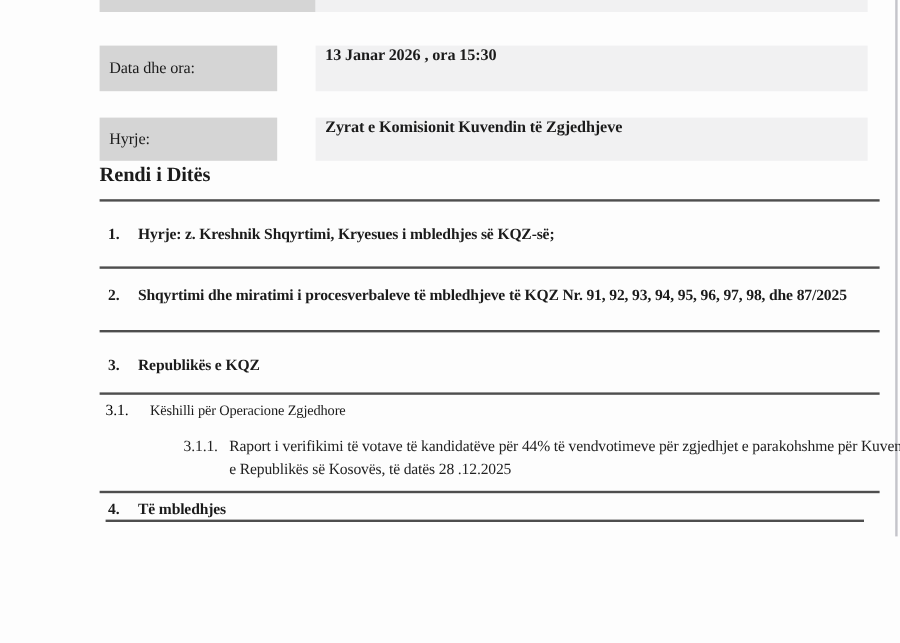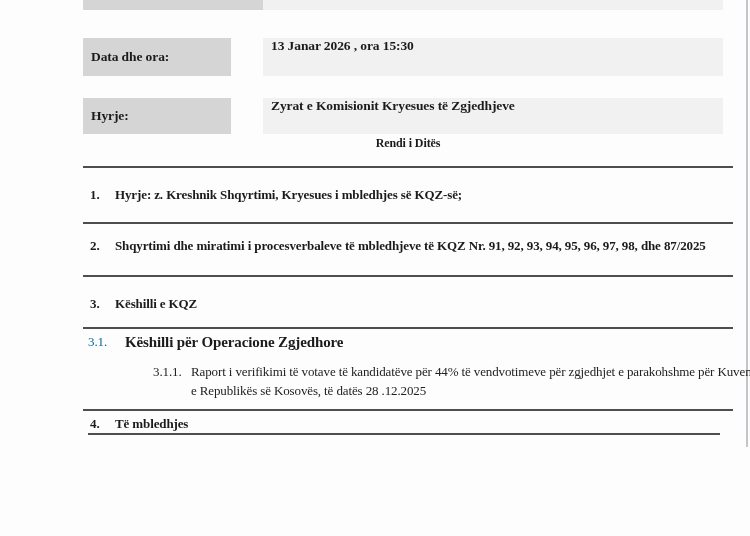--- a/index.html
+++ b/index.html
@@ -14,52 +14,52 @@
   
   .page-edge{left:746px;top:0;width:2px;height:447px;background:var(--page-edge,#c4c4ca);}
 
   
   .top-partial-label{left:83px;top:0;width:180px;height:10px;background:var(--label-cell,#d5d5d5);}
   .top-partial-value{left:263px;top:0;width:460px;height:10px;background:var(--value-cell,#f1f1f2);}
 
   
   .cell-label{
     left:83px;width:148px;background:var(--label-cell,#d5d5d5);
-    font-weight:bold;font-size:13.5px;box-sizing:border-box;padding-left:8px;
+    font-weight:normal;font-size:13.5px;box-sizing:border-box;padding-left:8px;
     display:flex;align-items:center;letter-spacing:-0.1px;
   }
   .cell-value{
     left:263px;width:460px;background:var(--value-cell,#f1f1f2);
     font-weight:bold;font-size:13.5px;box-sizing:border-box;padding-left:8px;
     display:flex;letter-spacing:-0.1px;
   }
   .row-datetime{top:38px;height:38px;}
   .row-venue{top:98px;height:36px;}
 
   .agenda-title{
-    left:83px;top:136px;width:650px;text-align:center;
-    font-weight:bold;font-size:12px;letter-spacing:-0.1px;
+    left:83px;top:136px;width:650px;
+    font-weight:bold;font-size:17px;letter-spacing:-0.1px;
   }
 
   .hr{left:83px;width:650px;height:1.5px;background:var(--rule,#4e4e4e);}
   .hr1{top:166px;}
   .hr2{top:222px;}
   .hr3{top:275px;}
   .hr4{top:327px;}
   .hr5{top:409px;}
   .hr6{top:433px;width:632px;left:88px;}
 
   .item{display:flex;font-size:13px;line-height:18.5px;letter-spacing:-0.12px;}
   .item .num{flex:0 0 auto;}
   .item .txt{flex:1 1 auto;}
   .lvl1{left:90px;width:643px;font-weight:bold;}
   .lvl1 .num{width:25px;}
   .item-31{left:88px;width:645px;top:333px;}
-  .item-31 .num{width:37px;font-weight:normal;color:#0369a1;}
-  .item-31 .txt{font-weight:bold;font-size:15px;}
+  .item-31 .num{width:37px;font-weight:normal;color:#000000;}
+  .item-31 .txt{font-weight:normal;font-size:12px;}
   .item-311{left:117px;width:616px;top:362px;font-weight:normal;line-height:19px;color:#222;margin-left:36px;}
   .item-311 .num{width:38px;}
 
   .i1{top:186px;}
   .i2{top:237px;}
   .i3{top:295px;}
   .i4{top:415px;}
 </style>
 </head>
 <body>
@@ -73,21 +73,21 @@
   <span>Data dhe ora:</span>
 </div>
 <div class="abs cell-value row-datetime">
   <span>13 Janar 2026 , ora 15:30</span>
 </div>
 
 <div class="abs cell-label row-venue">
   <span>Hyrje:</span>
 </div>
 <div class="abs cell-value row-venue">
-  <span>Zyrat e Komisionit Kryesues të Zgjedhjeve</span>
+  <span>Zyrat e Komisionit Kuvendin të Zgjedhjeve</span>
 </div>
 
 <div class="abs agenda-title">Rendi i Ditës</div>
 
 <div class="abs hr hr1"></div>
 <div class="abs hr hr2"></div>
 <div class="abs hr hr3"></div>
 <div class="abs hr hr4"></div>
 <div class="abs hr hr5"></div>
 <div class="abs hr hr6"></div>
@@ -97,21 +97,21 @@
   <span class="txt">Hyrje: z. Kreshnik Shqyrtimi, Kryesues i mbledhjes së KQZ-së;</span>
 </div>
 
 <div class="abs item lvl1 i2">
   <span class="num">2.</span>
   <span class="txt">Shqyrtimi dhe miratimi i procesverbaleve të mbledhjeve të KQZ Nr. 91, 92, 93, 94, 95, 96, 97, 98, dhe 87/2025</span>
 </div>
 
 <div class="abs item lvl1 i3">
   <span class="num">3.</span>
-  <span class="txt">Këshilli e KQZ</span>
+  <span class="txt">Republikës e KQZ</span>
 </div>
 
 <div class="abs item item-31">
   <span class="num">3.1.</span>
   <span class="txt">Këshilli për Operacione Zgjedhore</span>
 </div>
 
 <div class="abs item item-311">
   <span class="num">3.1.1.</span>
   <span class="txt">Raport i verifikimi të votave të kandidatëve për 44% të vendvotimeve për zgjedhjet e parakohshme për Kuvendin e Republikës së Kosovës, të datës 28 .12.2025</span>

